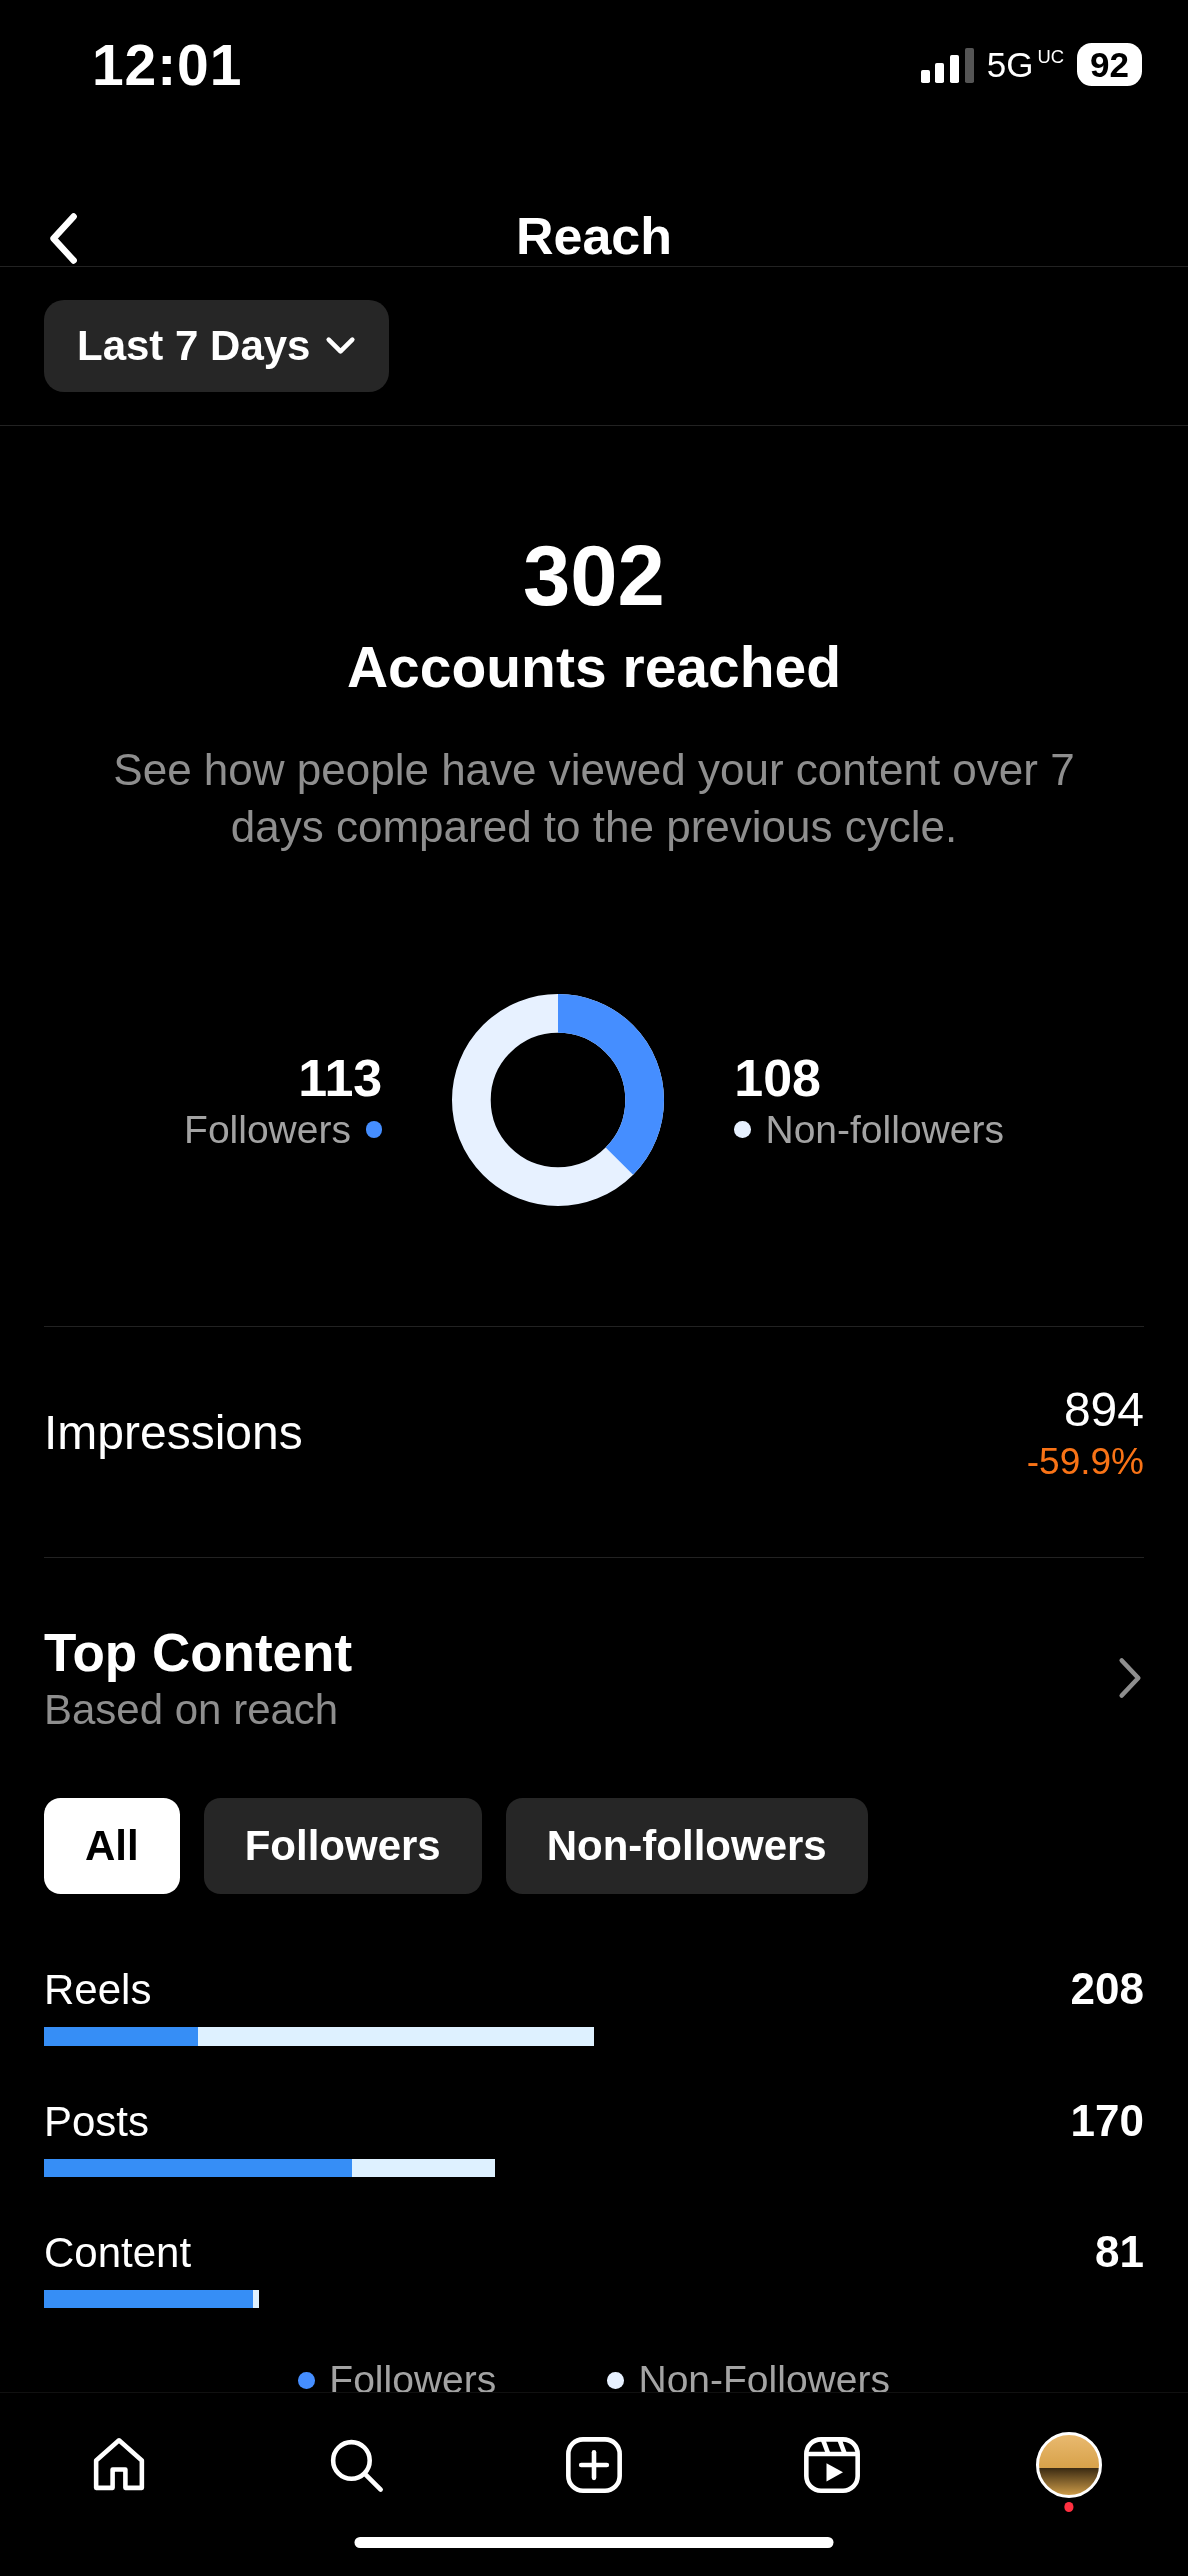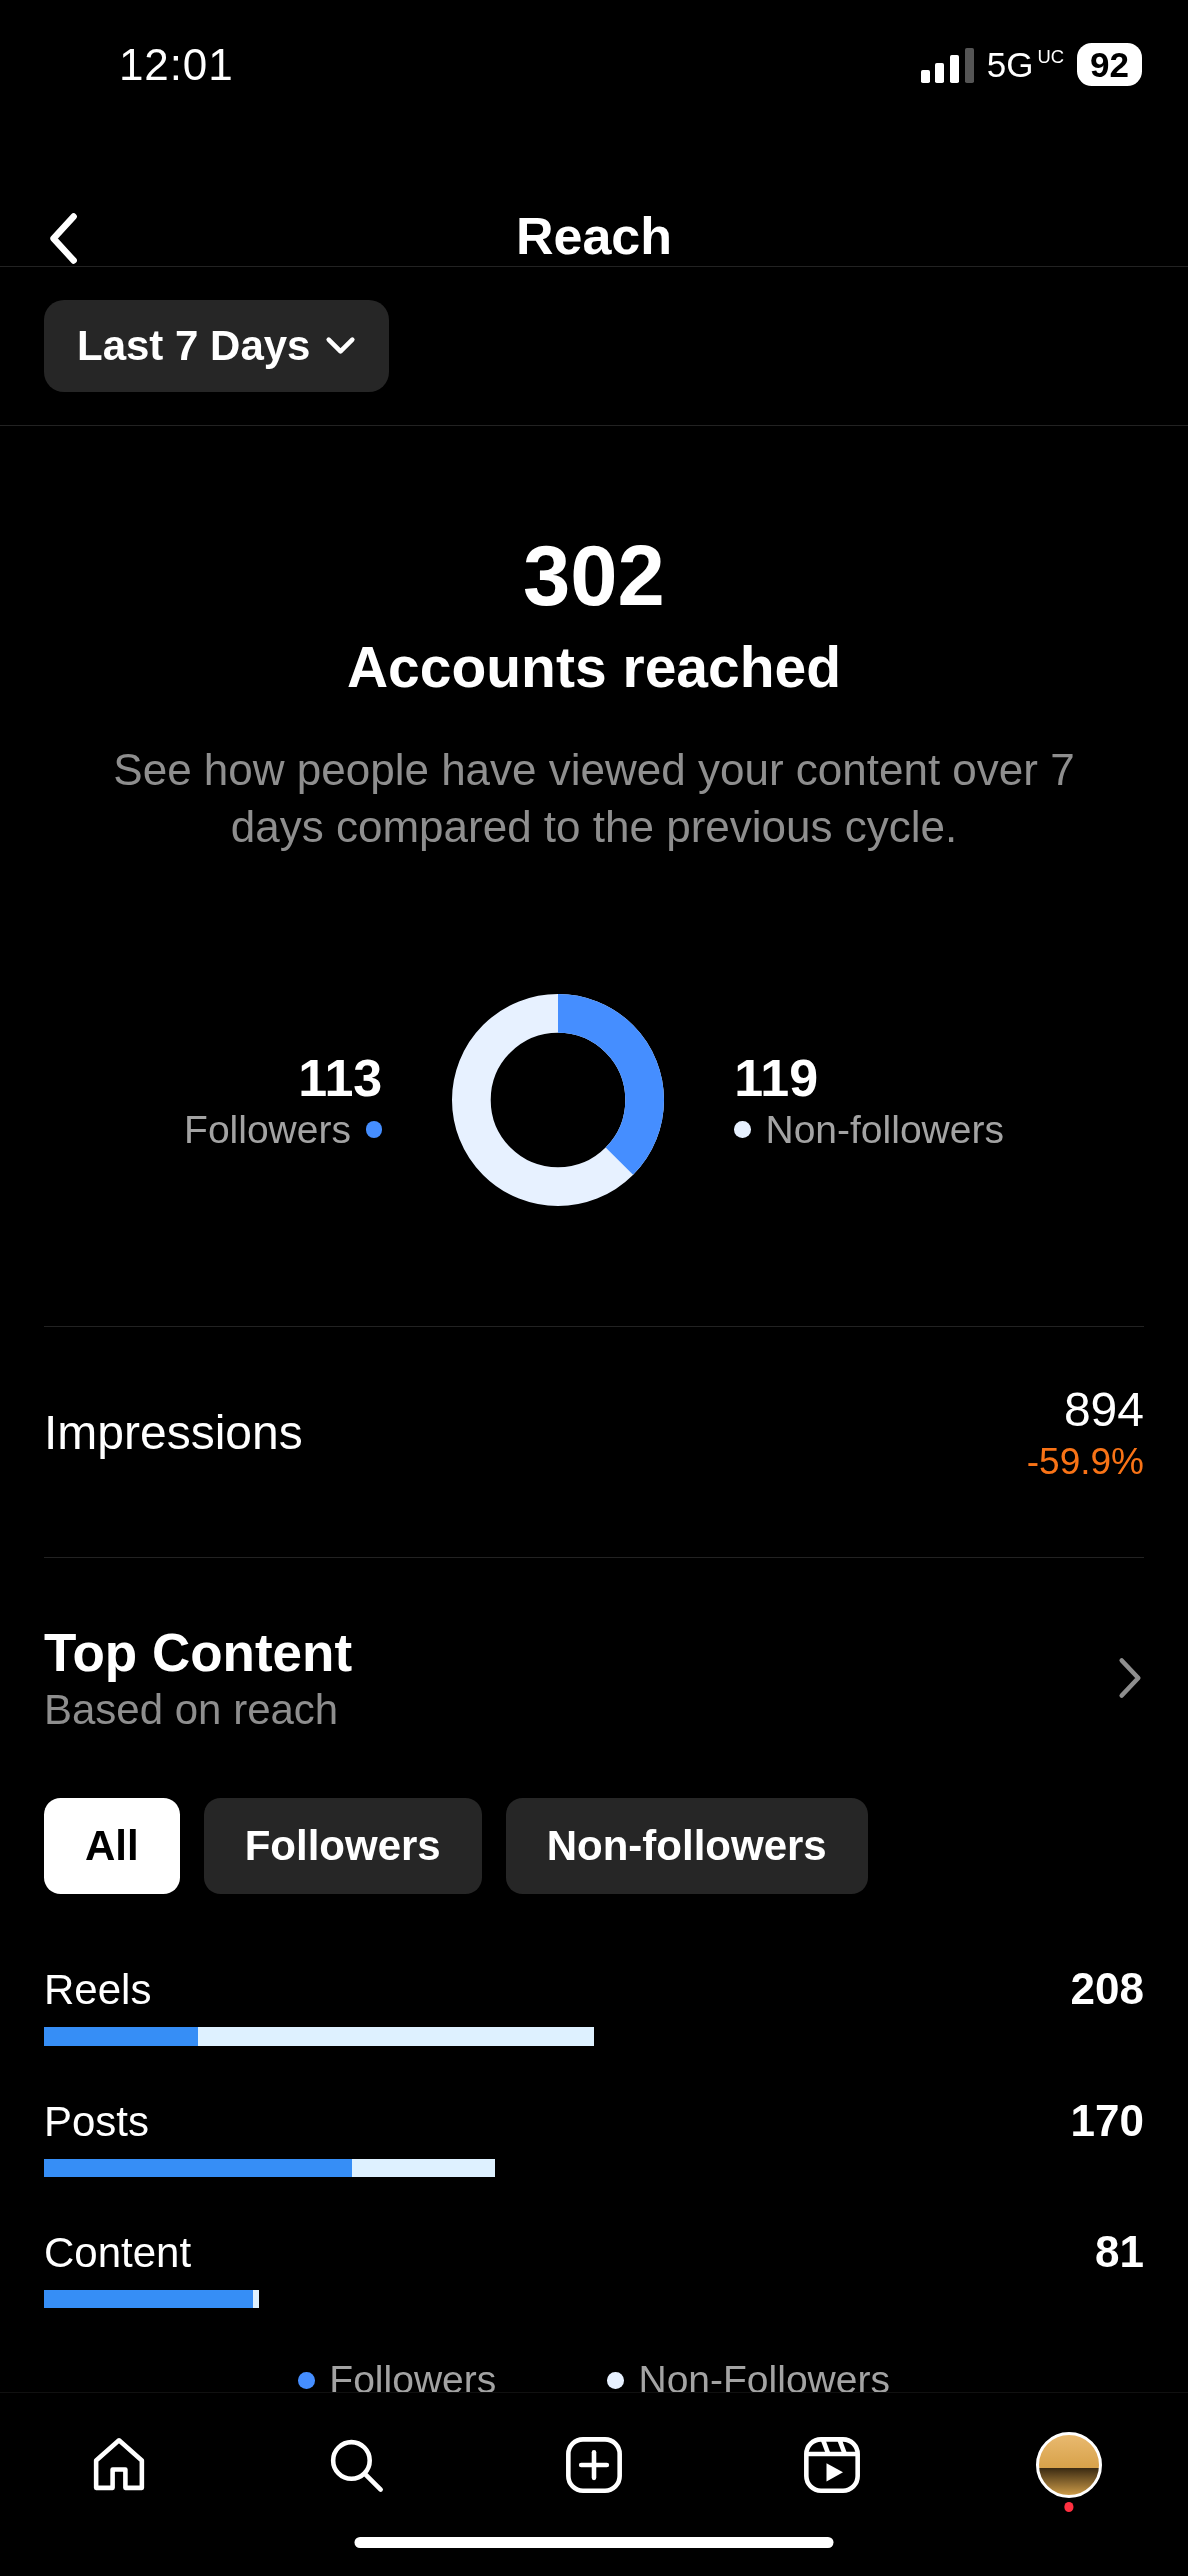--- a/index.html
+++ b/index.html
@@ -1,20 +1,20 @@
 <!DOCTYPE html>
 <html style="font-size:14.7px"><head>
 <meta charset="utf-8">
 <style>
   * { margin: 0; padding: 0; box-sizing: border-box; }
   html, body { width: 1188px; height: 2576px; background: #000; color: #fff; font-family: -apple-system, "SF Pro Text", "Helvetica Neue", Arial, sans-serif; overflow: hidden; }
 
   
   .status-bar { height: 129px; display: flex; align-items: center; justify-content: space-between; padding: 0 46px 0 92px; }
-  .status-time { font-size: 44px; font-weight: 400; letter-spacing: 0.9px; margin-left: 27px; }
+  .status-time { font-size: 57px; font-weight: 700; letter-spacing: 0.9px; }
   .status-right { display: flex; align-items: center; gap: 13px; }
   .signal-bars { display: flex; align-items: flex-end; gap: 5.5px; height: 37px; }
   .signal-bars span { width: 9.2px; background: #fff; border-radius: 1.8px; }
   .signal-bars span:nth-child(1){height:13px;}
   .signal-bars span:nth-child(2){height:20px;}
   .signal-bars span:nth-child(3){height:28px;}
   .signal-bars span:nth-child(4){height:35px;background:#555;}
   .net-label { font-size: 35px; font-weight: 500; display:flex; align-items:flex-start;}
   .net-label .sub { font-size:18.4px; line-height:18.4px; margin-left:4px; margin-top:3.7px;}
   .battery-pill { background:#fff; color:#000; border-radius:14.7px; padding:1.8px 13px; font-size:35px; font-weight:700; }
@@ -142,21 +142,21 @@
         <span class="dot blue"></span>
     </div>
   </div>
   <div class="donut">
     <svg width="212" height="212" viewBox="0 0 230 230">
       <circle cx="115" cy="115" r="94" stroke="#e7f1ff" stroke-dasharray="590 590"></circle>
       <circle cx="115" cy="115" r="94" stroke="#458eff" stroke-dasharray="221 590"></circle>
     </svg>
   </div>
   <div class="donut-side right">
-    <div class="ds-value">119</div>
+    <div class="ds-value">108</div>
     <div class="ds-label">
       <span class="dot pale"></span>
         <span>Non-followers</span>
     </div>
   </div>
 </div>
 
 <hr class="hr">
 
 <div class="metric-row">

